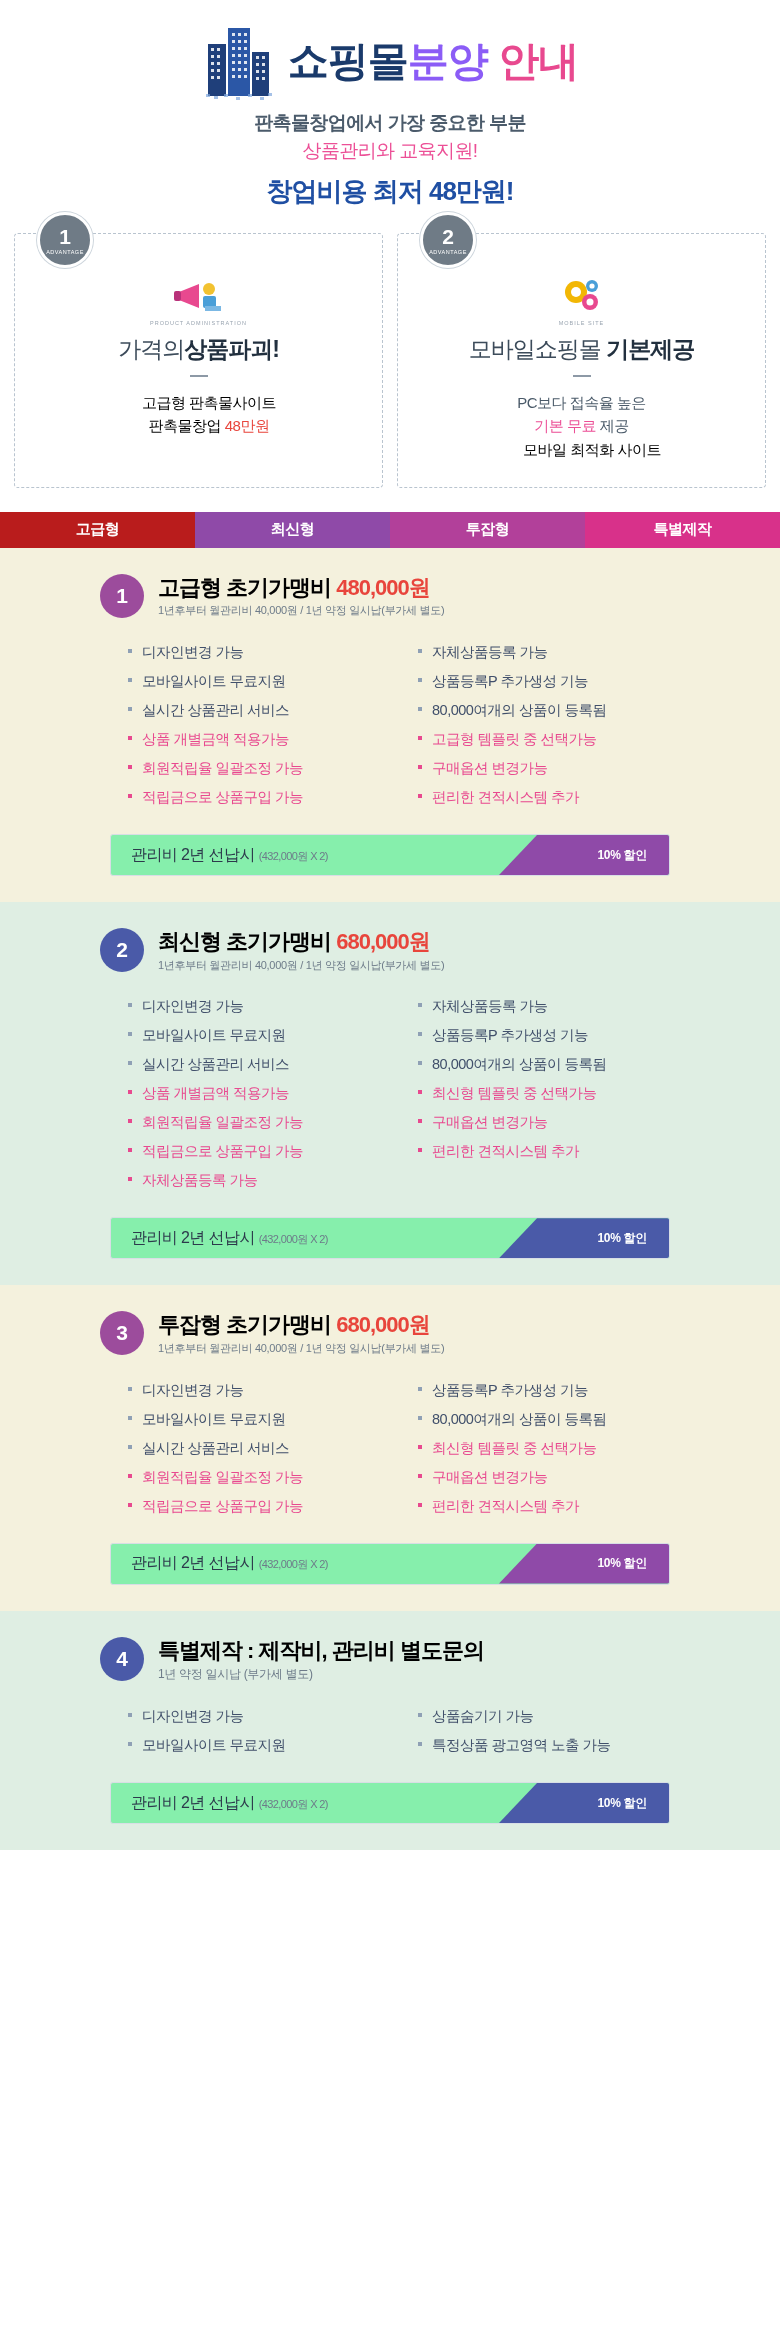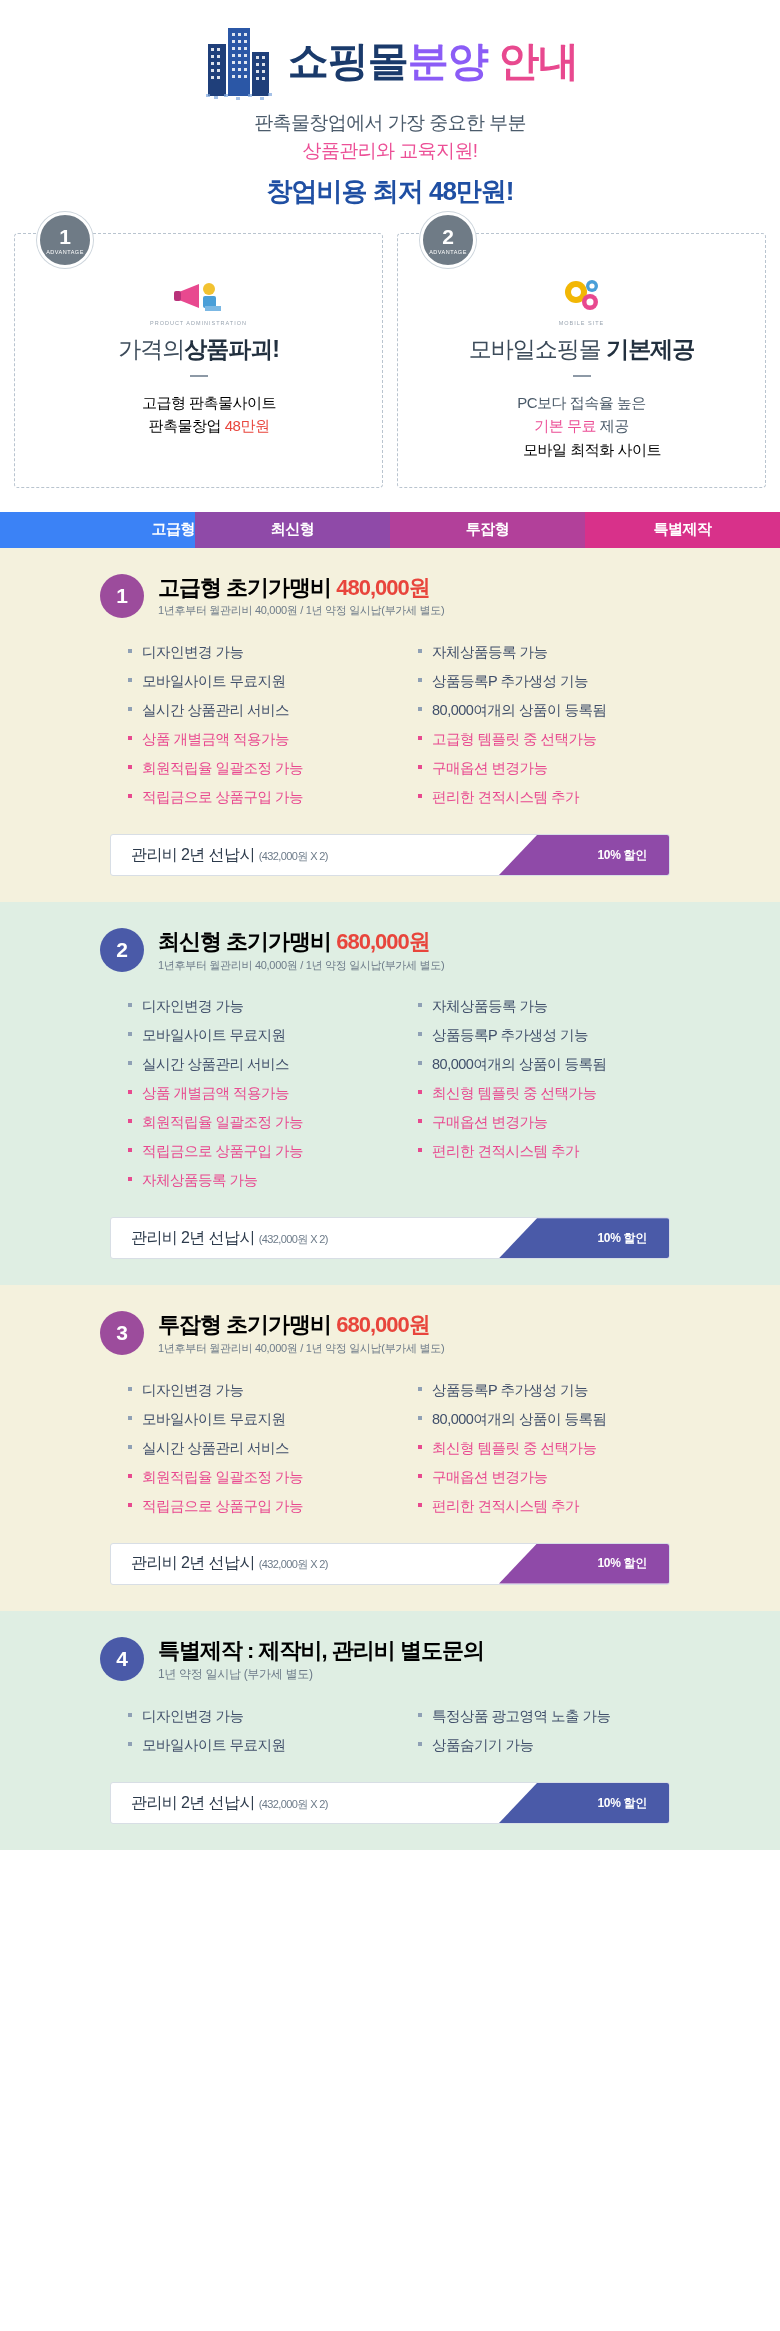--- a/index.html
+++ b/index.html
@@ -41,20 +41,21 @@
   }
   .t-dark { color: #1a3a6b; }
   .t-mid  { color: #8b5cf6; }
   .t-pink { color: #e8498f; }
 
   .hero-sub1 {
     font-size: 19px;
     color: #4b5b6b;
     margin: 6px 0 2px 0;
     letter-spacing: -0.6px;
+    font-weight: bold;
   }
   .hero-sub2 {
     font-size: 19px;
     color: #ec4f96;
     margin: 0 0 10px 0;
     letter-spacing: -0.6px;
   }
   .hero-sub3 {
     font-size: 26px;
     font-weight: bold;
@@ -200,21 +201,21 @@
     background: #8fa0b5;
   }
   .feat.hl { color: #e8498f; }
   .feat.hl::before { background: #e8498f; }
 
   
   .fee-bar {
     margin: 22px auto 0 auto;
     width: 560px;
     height: 42px;
-    background: #ffffff;
+    background: #86efac;
     border: 1px solid #d8dee5;
     border-radius: 3px;
     display: flex;
     align-items: center;
     position: relative;
     overflow: hidden;
   }
   .fee-text {
     padding-left: 20px;
     font-size: 16px;
@@ -373,21 +374,21 @@
         <span class="pink">기본 무료</span>
         <span>제공</span>
       </div>
       <div class="adv-line">
         <span class="blue">모바일 최적화 사이트</span>
       </div>
     </div>
   </div>
 
   <div class="tabs">
-    <div class="tab" style="background:#3b82f6;justify-content:flex-end;">
+    <div class="tab" style="background:#b91c1c;">
       <span>고급형</span>
     </div>
     <div class="tab" style="background:#8f4aa8;">
       <span>최신형</span>
     </div>
     <div class="tab" style="background:#b2409a;">
       <span>투잡형</span>
     </div>
     <div class="tab" style="background:#d8318a;">
       <span>특별제작</span>
@@ -529,22 +530,22 @@
           </div>
           <div class="plan-note plan-note-sm">1년 약정 일시납 (부가세 별도)</div>
         </div>
       </div>
       <div class="feat-grid">
         <div class="feat-col">
           <div class="feat">디자인변경 가능</div>
           <div class="feat">모바일사이트 무료지원</div>
         </div>
         <div class="feat-col">
+          <div class="feat">상품숨기기 가능</div>
           <div class="feat">특정상품 광고영역 노출 가능</div>
-          <div class="feat">상품숨기기 가능</div>
         </div>
       </div>
       <div class="fee-bar">
         <div class="fee-text">
           <span>관리비 2년 선납시</span>
           <span class="small">(432,000원 X 2)</span>
         </div>
         <div class="fee-tag" style="background:#4a5aa8;">
           <span>10% 할인</span>
         </div>

